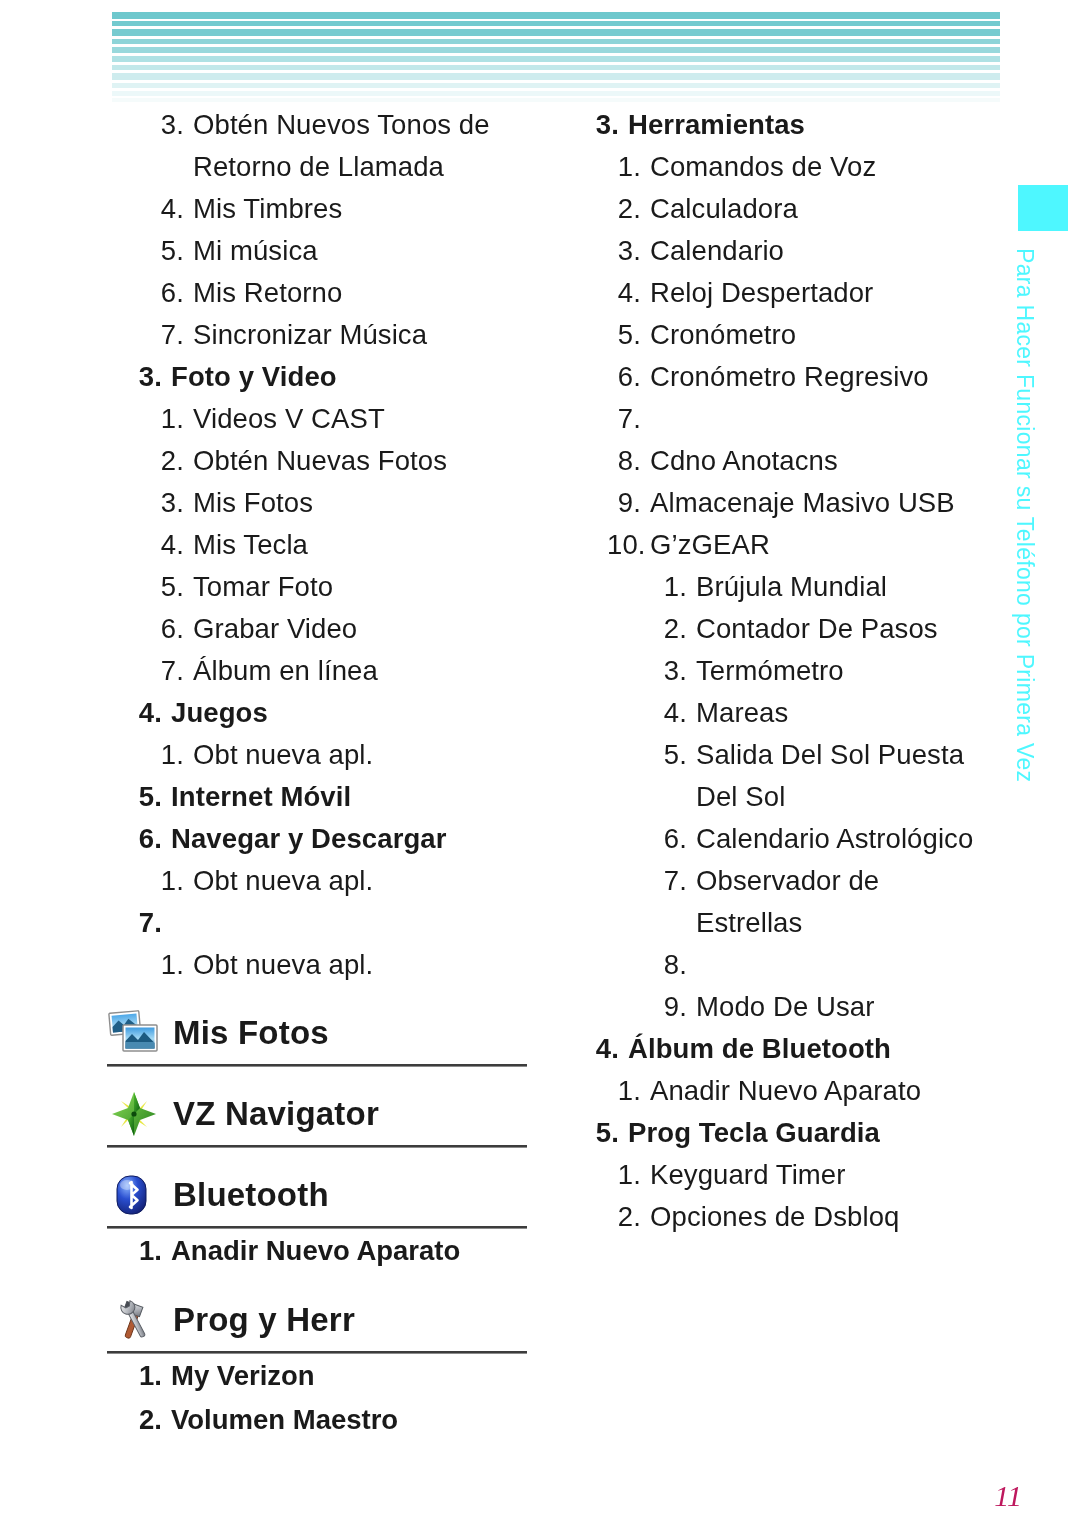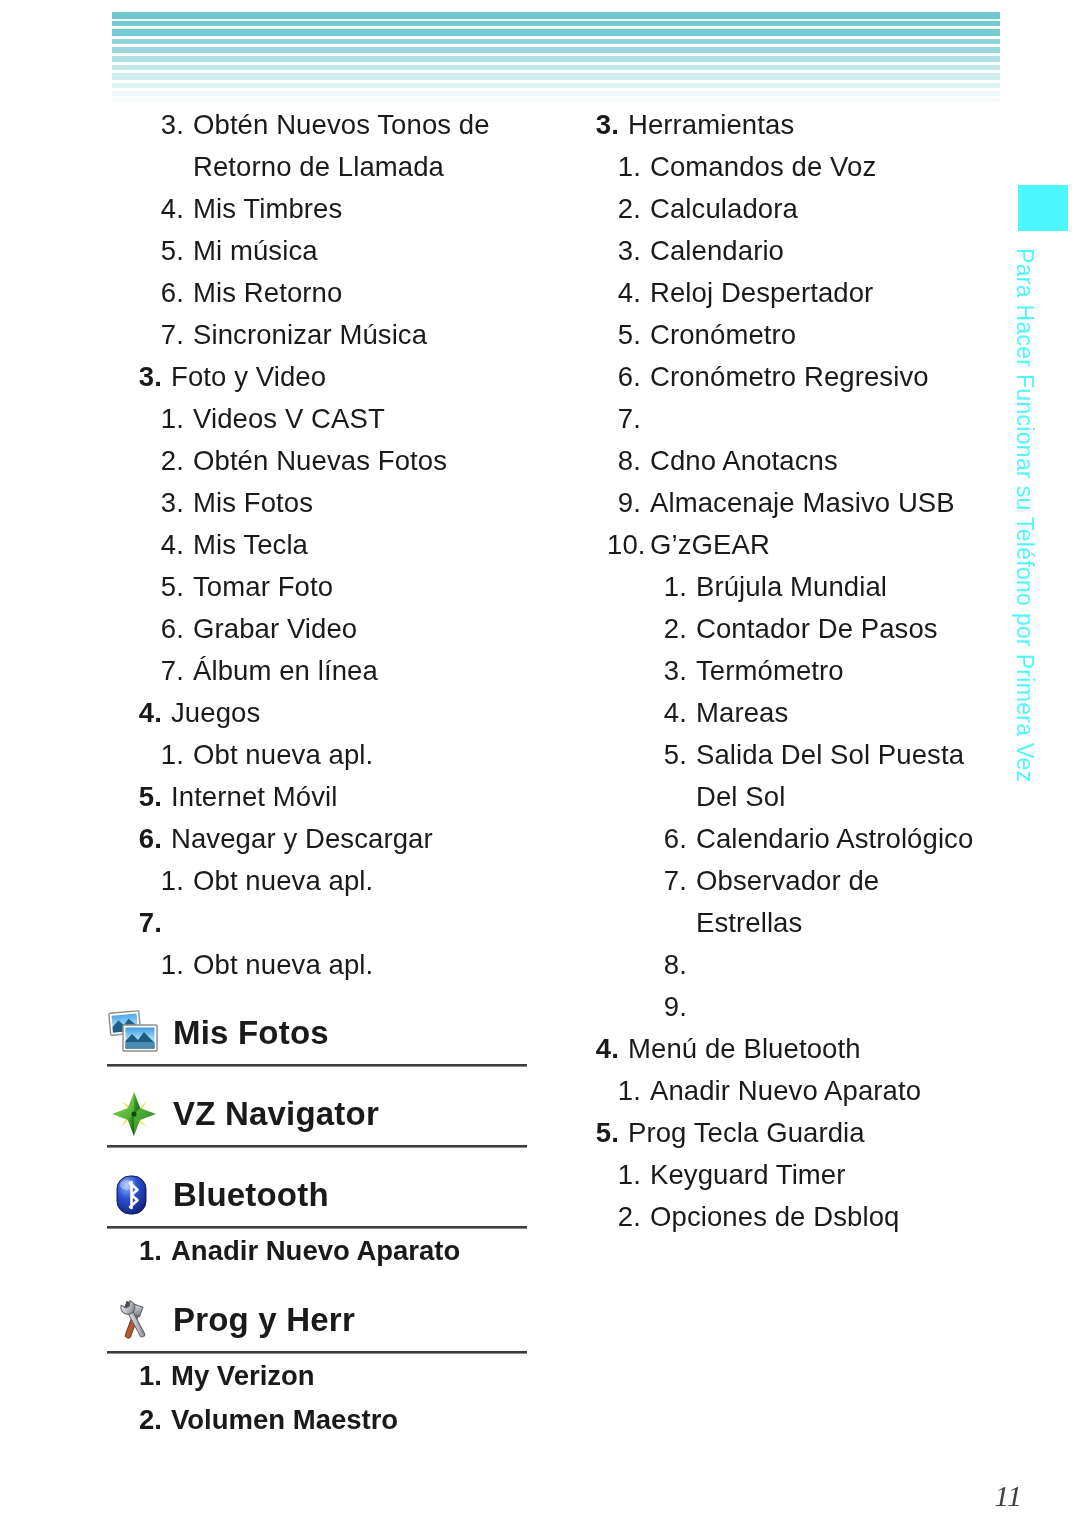--- a/index.html
+++ b/index.html
@@ -61,21 +61,21 @@
   }
   .row .txt {
     flex: 1 1 auto;
     font-size: 27.5px;
     letter-spacing: 0.1px;
   }
 
   
   .lvl0 { margin-left: 0px; font-weight: bold; }
   .lvl0 .num { width: 34px; margin-right: 9px; font-weight: bold; }
-  .lvl0 .txt { font-weight: normal; }
+  .lvl0 .txt { font-weight: bold; }
 
   
   .lvl1 { margin-left: 22px; }
   .lvl1 .num { width: 34px; margin-right: 9px; }
 
   
   .lvl2 { margin-left: 72px; }
   .lvl2 .num { width: 30px; margin-right: 9px; }
 
   
@@ -151,21 +151,21 @@
   }
 
   
   #page-number {
     position: absolute;
     right: 58px;
     bottom: 24px;
     font-family: "Liberation Serif", serif;
     font-style: italic;
     font-size: 30px;
-    color: #404040;
+    color: #be185d;
   }
 </style>
 </head>
 <body>
 
 <div id="header-band">
   <div class="stripe-cap"></div>
 <div class="stripe" style="top: 0px; height: 7px; background: rgb(110, 200, 205);"></div>
     <div class="stripe" style="top: 9px; height: 5px; background: rgba(110, 200, 205, 0.97);"></div>
     <div class="stripe" style="top: 17px; height: 7px; background: rgba(110, 200, 205, 0.94);"></div>
@@ -480,24 +480,25 @@
       </div>
       <div class="row lvl2 cont">
         <span class="num"></span>
         <span class="txt">Estrellas</span>
       </div>
       <div class="row lvl2">
         <span class="num">8.</span>
       </div>
       <div class="row lvl2">
         <span class="num">9.</span>
+        <span class="txt">Modo De Usar</span>
       </div>
       <div class="row lvl0">
         <span class="num">4.</span>
-        <span class="txt">Menú de Bluetooth</span>
+        <span class="txt">Álbum de Bluetooth</span>
       </div>
       <div class="row lvl1">
         <span class="num">1.</span>
         <span class="txt">Anadir Nuevo Aparato</span>
       </div>
       <div class="row lvl0">
         <span class="num">5.</span>
         <span class="txt">Prog Tecla Guardia</span>
       </div>
       <div class="row lvl1">

